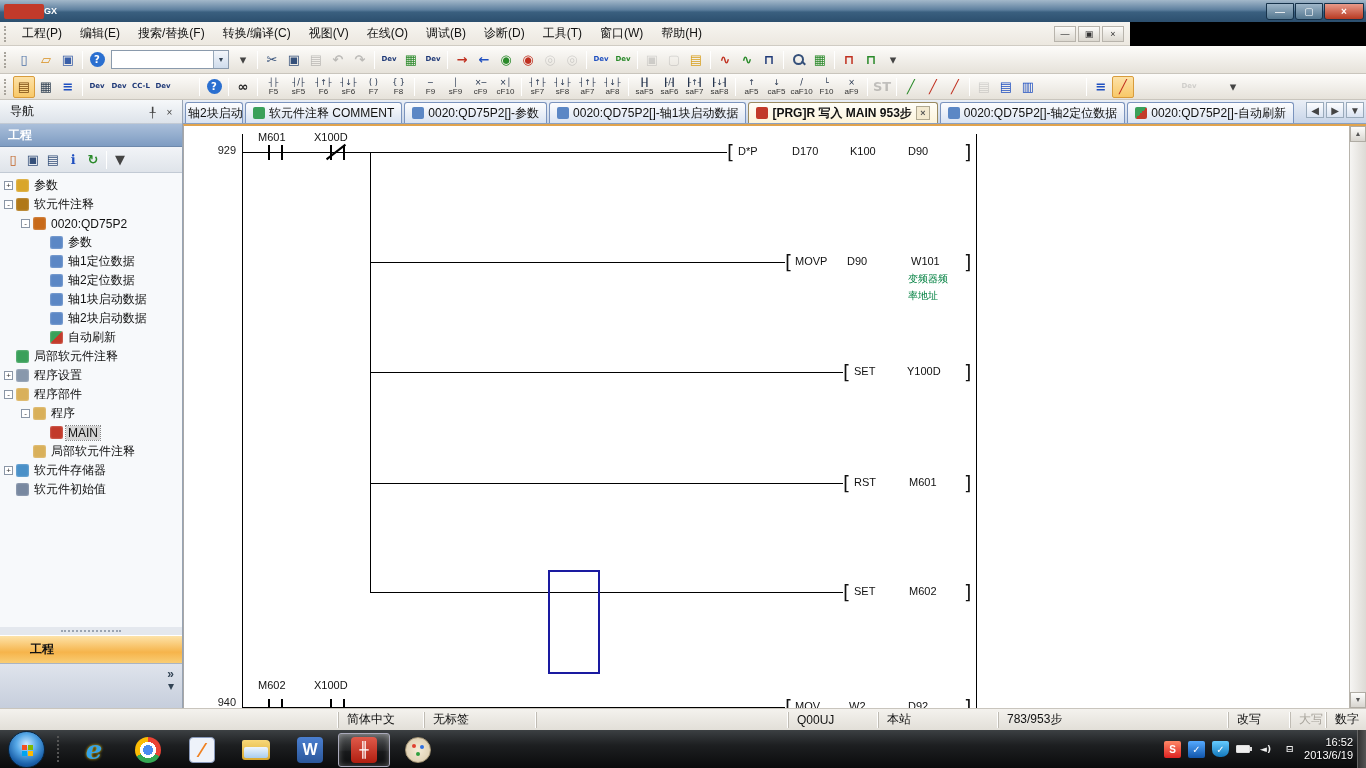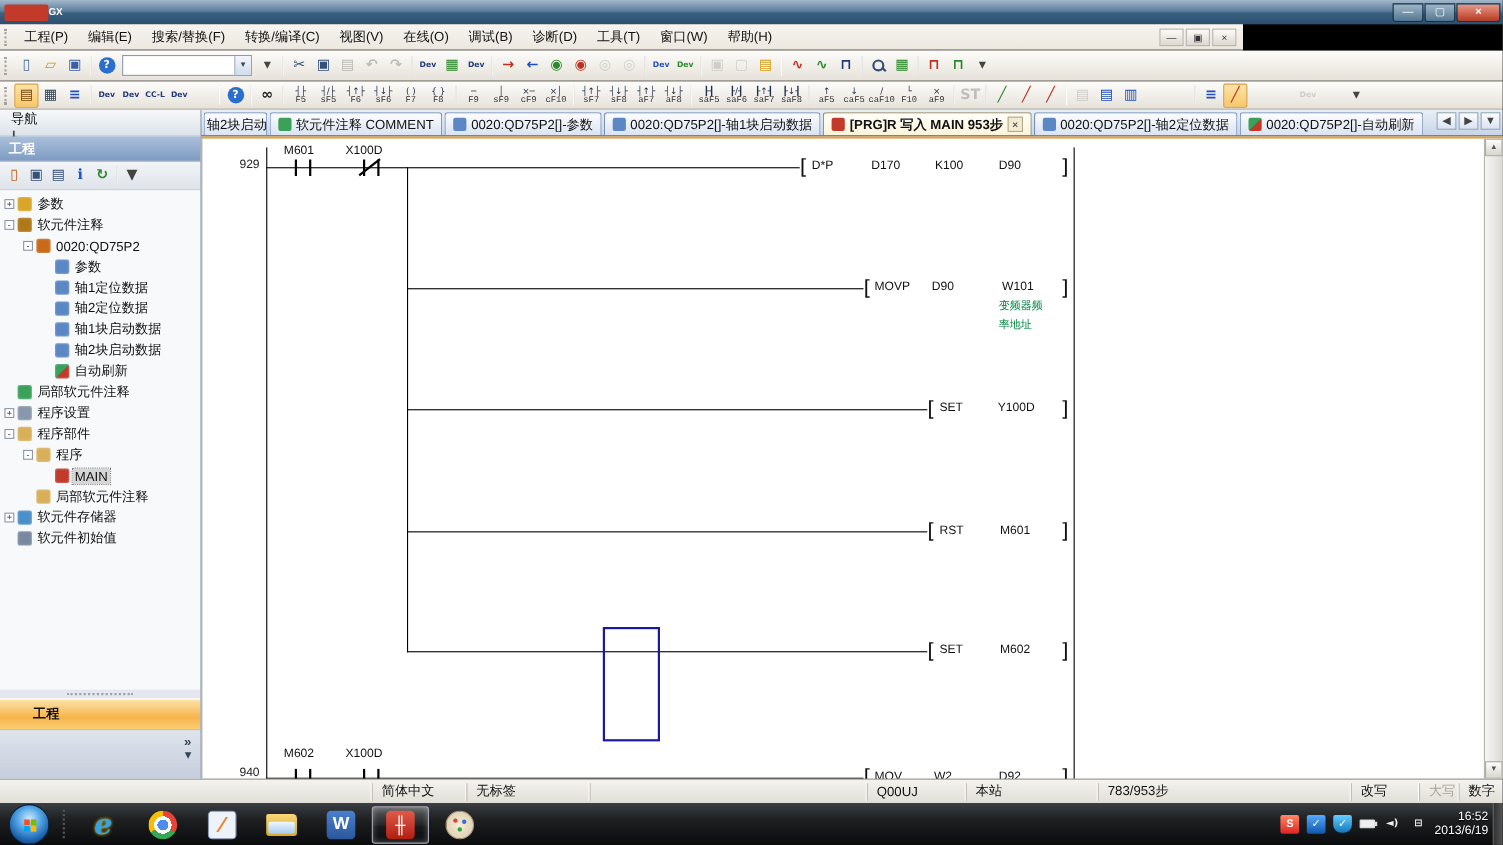--- a/index.html
+++ b/index.html
@@ -50,27 +50,27 @@
   .magi .g::after{content:"";position:absolute;left:9px;top:9px;width:5px;height:2px;
     background:#35507a;transform:rotate(45deg);}
   .combo{width:118px;height:19px;background:#fff;border:1px solid #8a9aac;display:flex;
     align-items:center;margin:0 3px;flex:0 0 auto;}
   .combo .cval{flex:1;font-size:11px;padding-left:3px;}
   .combo .carr{width:15px;height:17px;background:linear-gradient(#f4f7fb,#cfdcec);
     border-left:1px solid #9ab;font-size:7px;text-align:center;line-height:17px;color:#345;}
   .lkey{width:25px;height:23px;display:flex;flex-direction:column;align-items:center;
     justify-content:center;border:1px solid transparent;border-radius:2px;flex:0 0 auto;}
   .lkey .sym{font-family:"DejaVu Sans",sans-serif;font-size:8px;line-height:9px;color:#20304a;}
-  .lkey .key{font-size:8px;line-height:9px;color:#333;font-family:Liberation Mono, monospace;}
+  .lkey .key{font-size:8px;line-height:9px;color:#333;}
 
   
   #navpanel{left:0;top:100px;width:183px;height:608px;background:#edf0f4;
     border-right:1px solid #98a4b4;display:flex;flex-direction:column;}
   #nav-header{height:24px;background:linear-gradient(#f6f8fa,#dde3ea);border-bottom:1px solid #c2cad4;
-    display:flex;padding:0 4px;flex-direction:column;}
+    display:flex;align-items:center;padding:0 4px;}
   #nav-header .t{flex:1;font-size:12px;padding-left:6px;}
   .hbtn{width:17px;height:16px;text-align:center;font-size:10px;line-height:16px;color:#444;
     border:1px solid transparent;}
   #proj-band{height:23px;background:linear-gradient(#aabfda,#7e9cc2);color:#fff;font-weight:bold;
     display:flex;align-items:center;padding-left:8px;border-bottom:1px solid #6d88ab;}
   #nav-toolbar{height:26px;display:flex;align-items:center;background:linear-gradient(#f2f4f7,#dfe4ea);
     border-bottom:1px solid #c2cad4;padding-left:3px;}
   #nav-toolbar .tbtn{width:20px;height:20px;}
   #tree{flex:1;background:#f7f9fb;overflow:hidden;padding-top:3px;}
   .titem{height:19px;display:flex;align-items:center;gap:3px;}

